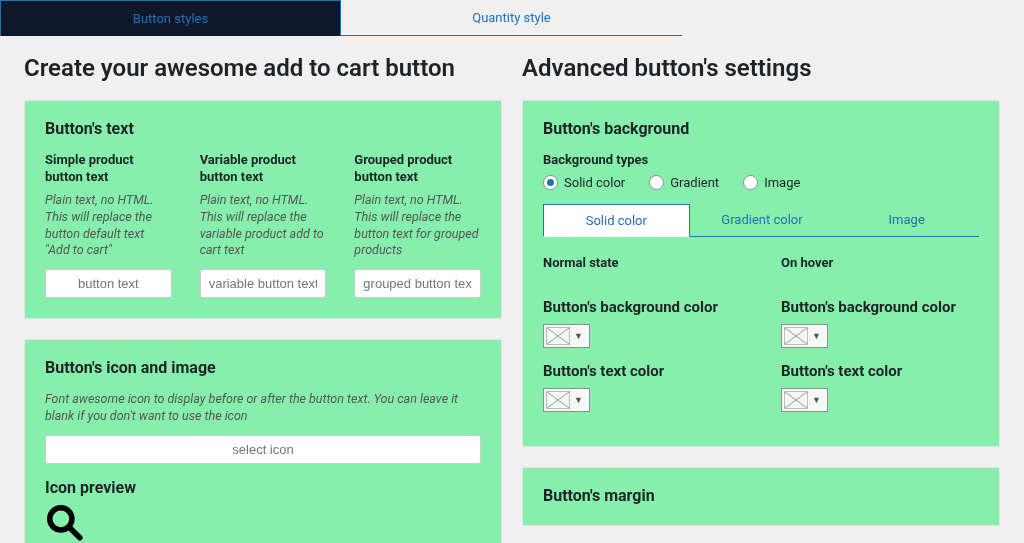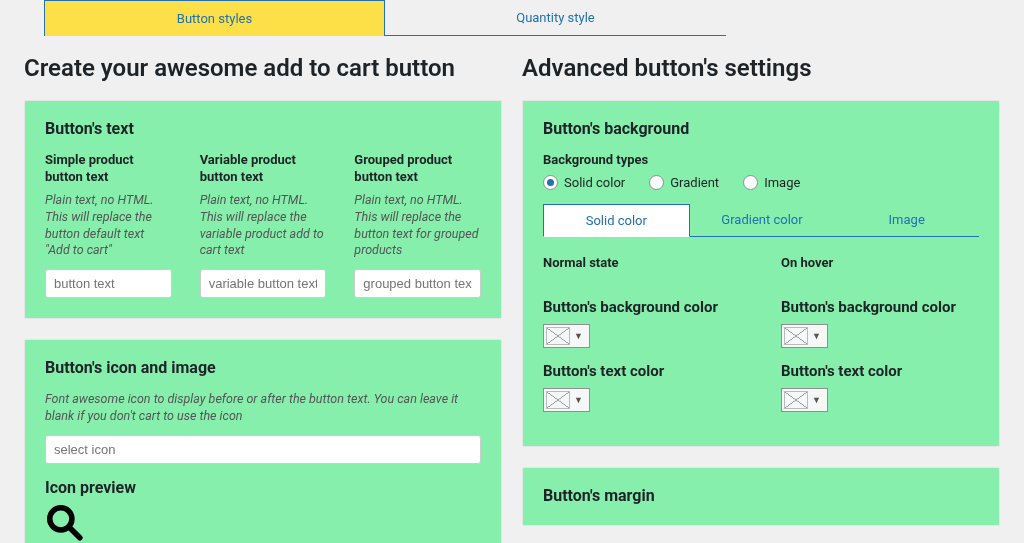--- a/index.html
+++ b/index.html
@@ -16,22 +16,21 @@
     text-align: center;
     padding: 10px 0;
     color: #2271b1;
     border-bottom: 1px solid #2271b1;
     cursor: pointer;
     font-size: 13px;
   }
   .tab.active {
     border: 1px solid #2271b1;
     border-bottom: none;
-    background: #fde047;
-    margin-left: 44px;
+    background: #0f172a;
   }
   .tab.inactive {
     border-top: none;
   }
   .columns {
     display: flex;
     gap: 20px;
     padding: 18px 24px 0 24px;
   }
   .col { flex: 1; }
@@ -73,20 +72,21 @@
     margin-bottom: 10px;
   }
   input[type=text] {
     width: 100%;
     border: 1px solid #ccc;
     border-radius: 3px;
     padding: 6px 8px;
     font-size: 13px;
     color: #888;
     background:#fff;
+    text-align:center;
   }
   .pro-notice {
     font-style: italic;
     color: #2271b1;
     font-size: 13px;
     margin-bottom: 14px;
     line-height: 1.4;
   }
   .pro-notice a { color: #2271b1; text-decoration: underline; cursor:pointer; }
   .radios { display: flex; gap: 24px; align-items: center; margin-bottom: 14px; }
@@ -155,21 +155,21 @@
         <div class="cell">
           <div class="cell-title">Grouped product button text</div>
           <div class="cell-desc">Plain text, no HTML. This will replace the button text for grouped products</div>
           <input type="text" placeholder="grouped button text" style="">
         </div>
       </div>
     </div>
 
     <div class="card" style="padding-bottom:4px;">
       <h2>Button's icon and image</h2>
-      <div class="cell-desc">Font awesome icon to display before or after the button text. You can leave it blank if you don't cart to use the icon</div>
+      <div class="cell-desc">Font awesome icon to display before or after the button text. You can leave it blank if you don't want to use the icon</div>
       <input type="text" placeholder="select icon" style="">
       <div class="icon-preview-label">Icon preview</div>
       <div>
         <svg class="magnifier-icon" viewBox="0 0 24 24">
           <circle cx="10" cy="10" r="7" stroke="#000" stroke-width="3.5" fill="none"></circle>
           <line x1="15" y1="15" x2="22" y2="22" stroke="#000" stroke-width="3.5" stroke-linecap="round"></line>
         </svg>
       </div>
     </div>
   </div>

